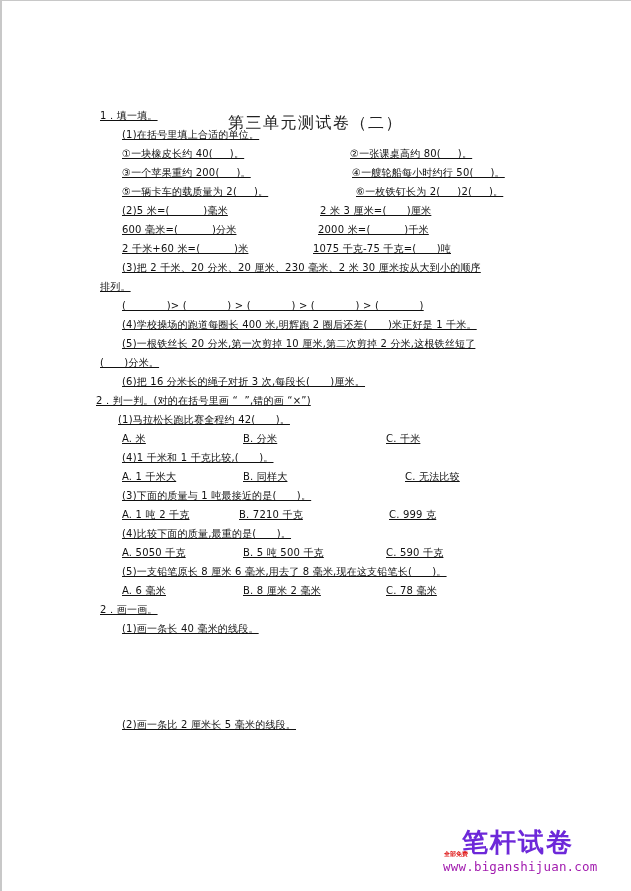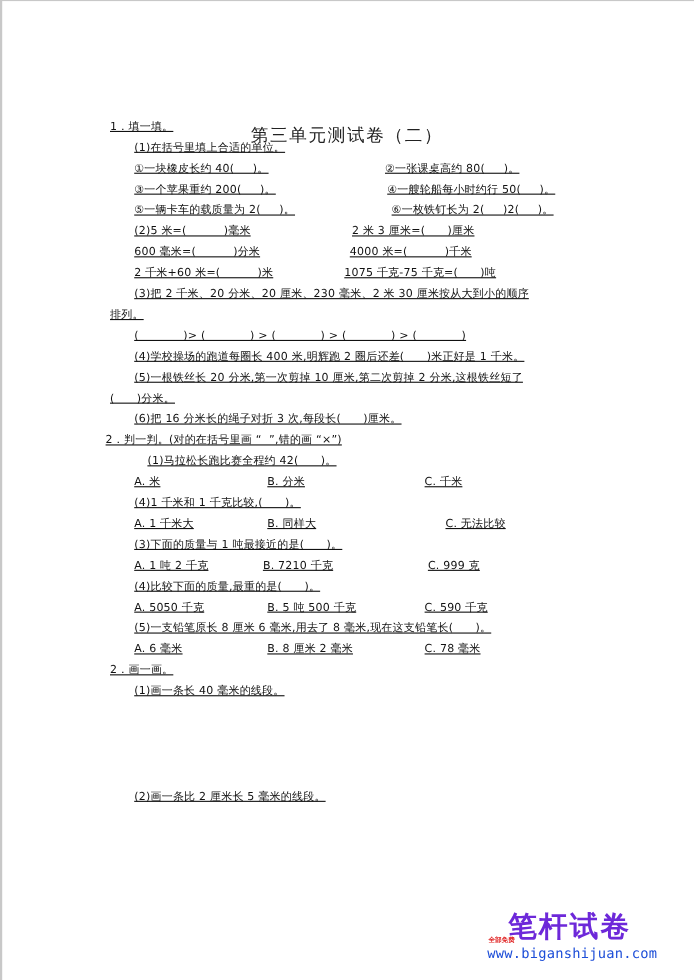--- a/index.html
+++ b/index.html
@@ -28,21 +28,21 @@
   .watermark-title {
     position: absolute; left: 462px; top: 825px;
     font-family: "DejaVu Sans", sans-serif; font-size: 26px; font-weight: bold;
     letter-spacing: 2px; color: #6d28d9;
   }
   .watermark-tag {
     position: absolute; left: 444px; top: 850px; font-size: 6px; color: #e02020; font-weight: bold;
   }
   .watermark-url {
     position: absolute; left: 443px; top: 859px;
-    font-family: "DejaVu Sans Mono", "Liberation Mono", monospace; font-size: 12.5px; color: #1d4ed8;
+    font-family: "DejaVu Sans Mono", "Liberation Mono", monospace; font-size: 12.5px; color: #a21caf;
     letter-spacing: 0.2px;
   }
 </style>
 </head>
 <body>
 
 <div class="page-border"></div>
 
 <div class="title">第三单元测试卷（二）</div>
 
@@ -52,36 +52,36 @@
 <div class="line" style="left:122px;top:146px">①一块橡皮长约 40(     )。</div>
 <div class="line" style="left:350px;top:146px">②一张课桌高约 80(     )。</div>
 <div class="line" style="left:122px;top:165px">③一个苹果重约 200(     )。</div>
 <div class="line" style="left:352px;top:165px">④一艘轮船每小时约行 50(     )。</div>
 <div class="line" style="left:122px;top:184px">⑤一辆卡车的载质量为 2(     )。</div>
 <div class="line" style="left:356px;top:184px">⑥一枚铁钉长为 2(     )2(     )。</div>
 
 <div class="line" style="left:122px;top:203px">(2)5 米=(          )毫米</div>
 <div class="line" style="left:320px;top:203px">2 米 3 厘米=(      )厘米</div>
 <div class="line" style="left:122px;top:222px">600 毫米=(          )分米</div>
-<div class="line" style="left:318px;top:222px">4000 米=(          )千米</div>
+<div class="line" style="left:318px;top:222px">2000 米=(          )千米</div>
 <div class="line" style="left:122px;top:241px">2 千米+60 米=(          )米</div>
 <div class="line" style="left:313px;top:241px">1075 千克-75 千克=(      )吨</div>
 
 <div class="line" style="left:122px;top:260px">(3)把 2 千米、20 分米、20 厘米、230 毫米、2 米 30 厘米按从大到小的顺序</div>
 <div class="line" style="left:100px;top:279px">排列。</div>
 <div class="line" style="left:122px;top:298px">(            )&gt; (            ) &gt; (            ) &gt; (            ) &gt; (            )</div>
 
 <div class="line" style="left:122px;top:317px">(4)学校操场的跑道每圈长 400 米,明辉跑 2 圈后还差(      )米正好是 1 千米。</div>
 <div class="line" style="left:122px;top:336px">(5)一根铁丝长 20 分米,第一次剪掉 10 厘米,第二次剪掉 2 分米,这根铁丝短了</div>
 <div class="line" style="left:100px;top:355px">(      )分米。</div>
 <div class="line" style="left:122px;top:374px">(6)把 16 分米长的绳子对折 3 次,每段长(      )厘米。</div>
 
 <div class="line" style="left:96px;top:393px">2．判一判。(对的在括号里画 “  ”,错的画 “×”)</div>
 
-<div class="line" style="left:134px;top:412px">(1)马拉松长跑比赛全程约 42(      )。</div>
+<div class="line" style="left:118px;top:412px">(1)马拉松长跑比赛全程约 42(      )。</div>
 <div class="line" style="left:122px;top:431px">A. 米</div>
 <div class="line" style="left:243px;top:431px">B. 分米</div>
 <div class="line" style="left:386px;top:431px">C. 千米</div>
 
 <div class="line" style="left:122px;top:450px">(4)1 千米和 1 千克比较,(      )。</div>
 <div class="line" style="left:122px;top:469px">A. 1 千米大</div>
 <div class="line" style="left:243px;top:469px">B. 同样大</div>
 <div class="line" style="left:405px;top:469px">C. 无法比较</div>
 
 <div class="line" style="left:122px;top:488px">(3)下面的质量与 1 吨最接近的是(      )。</div>

